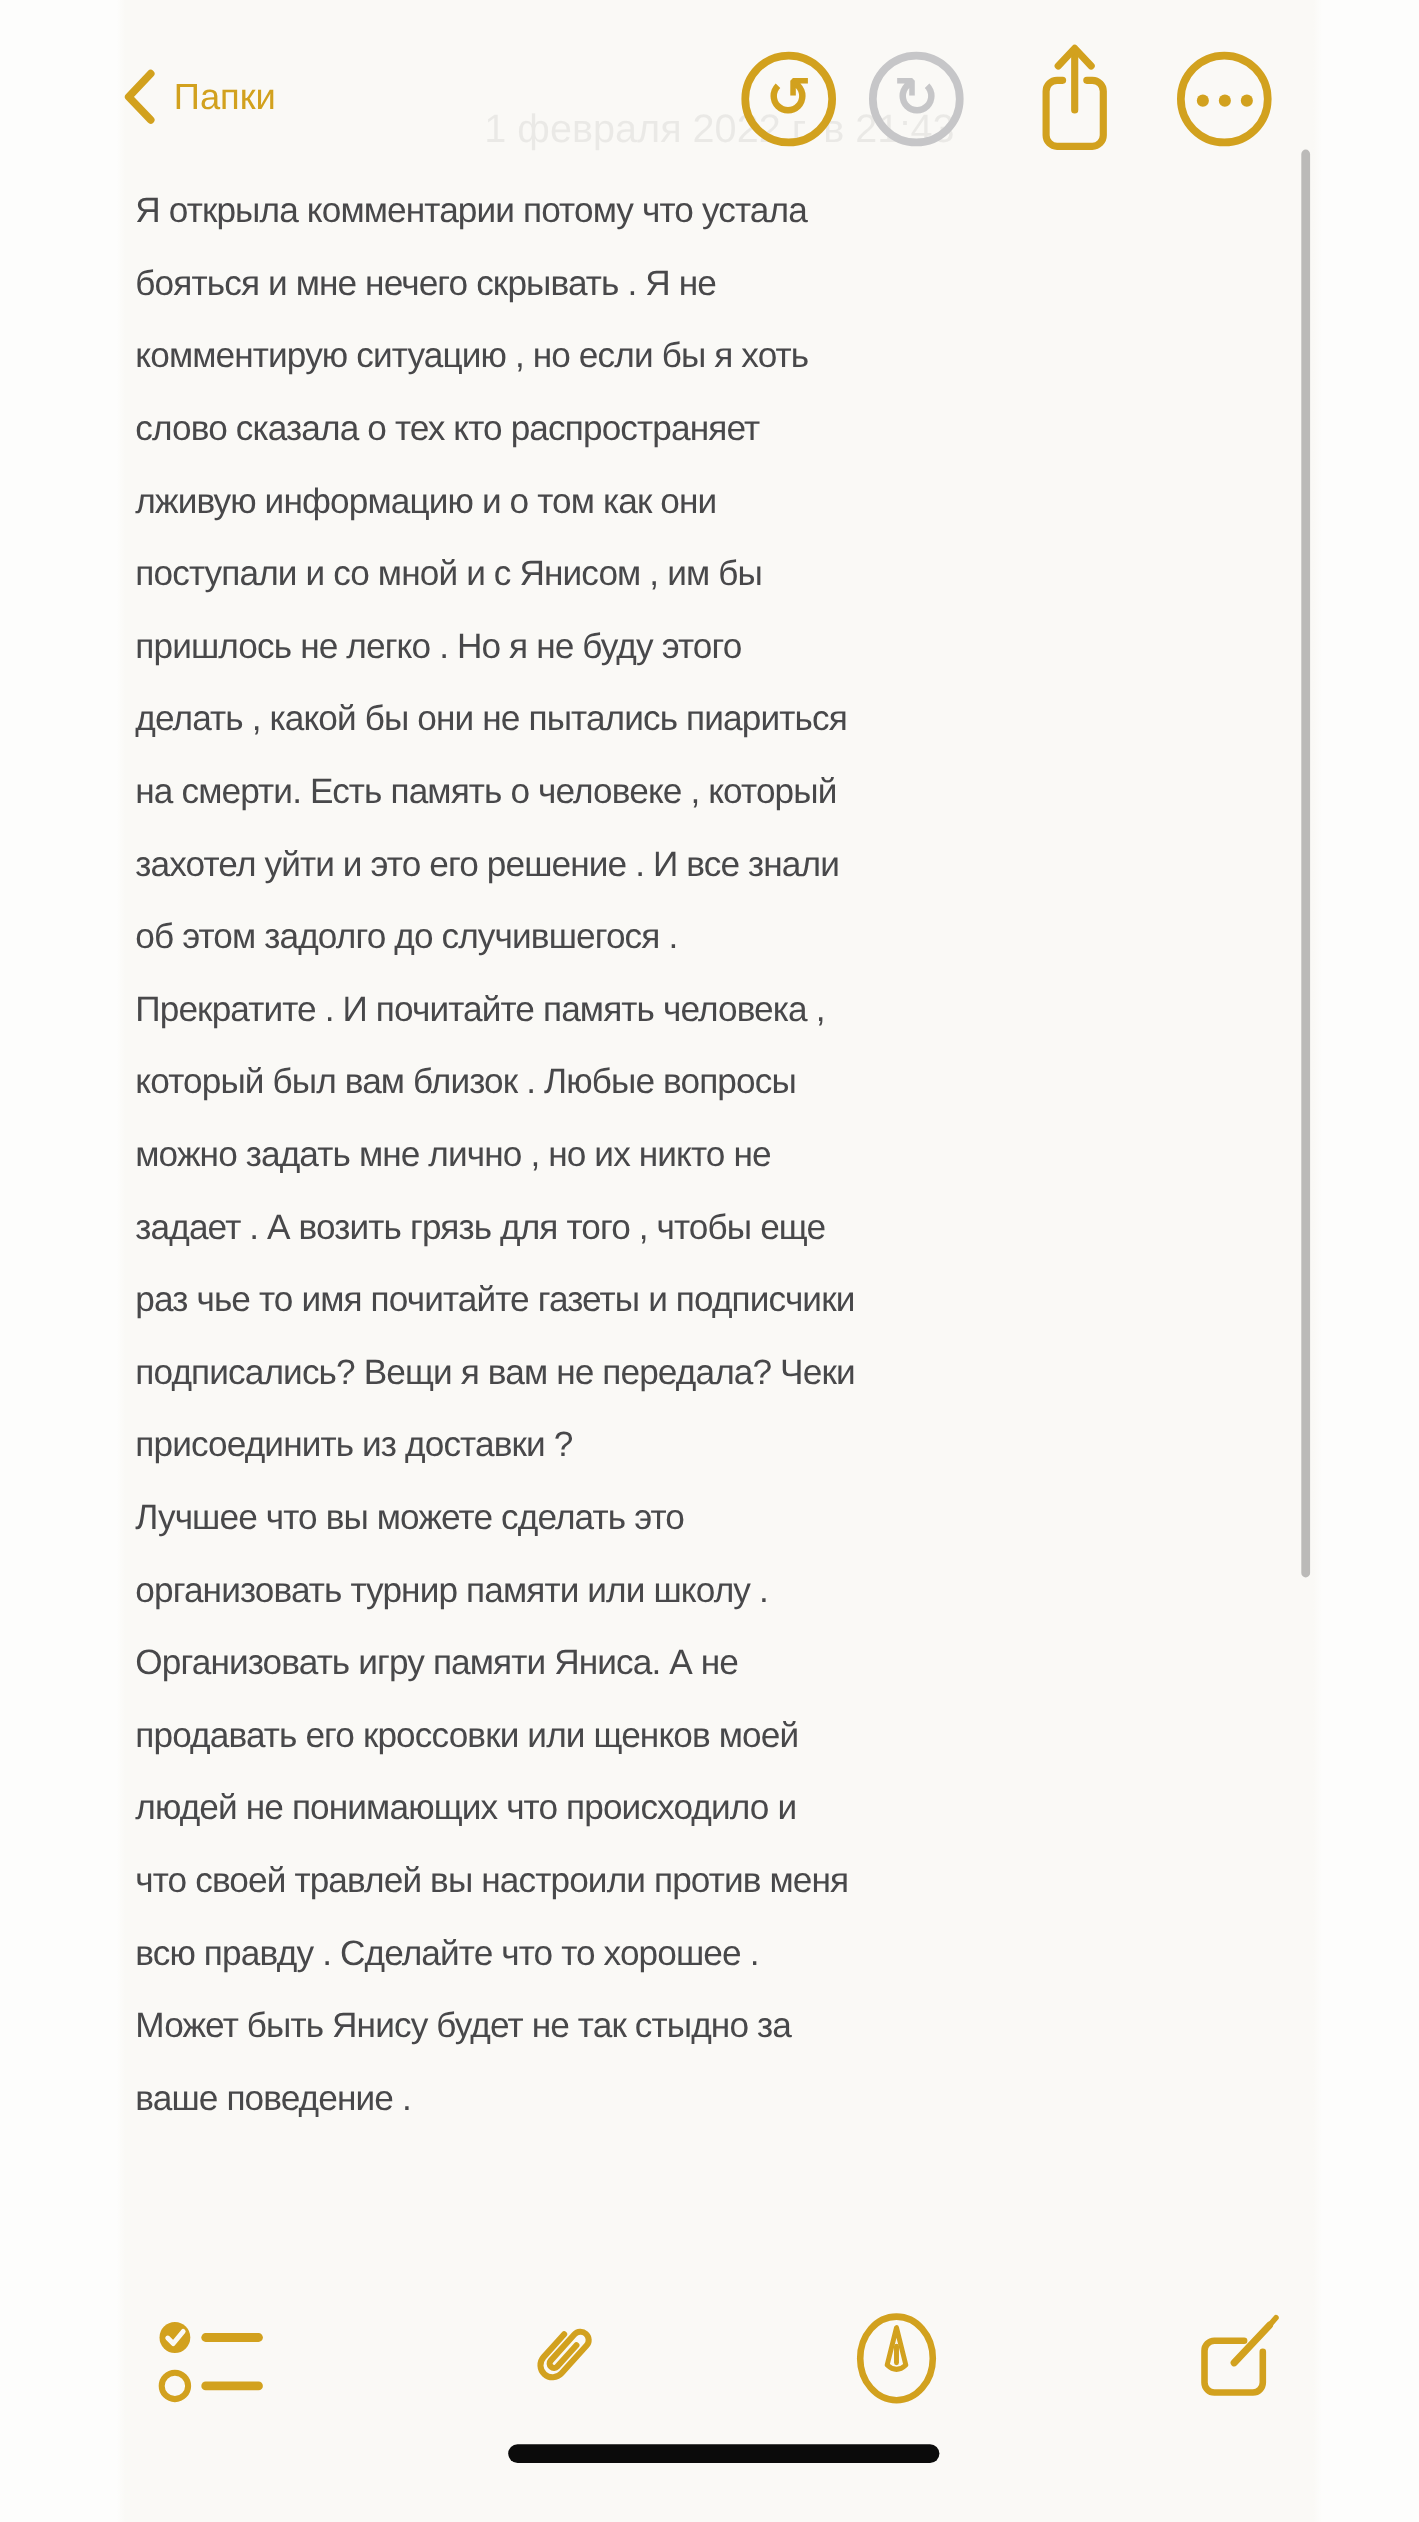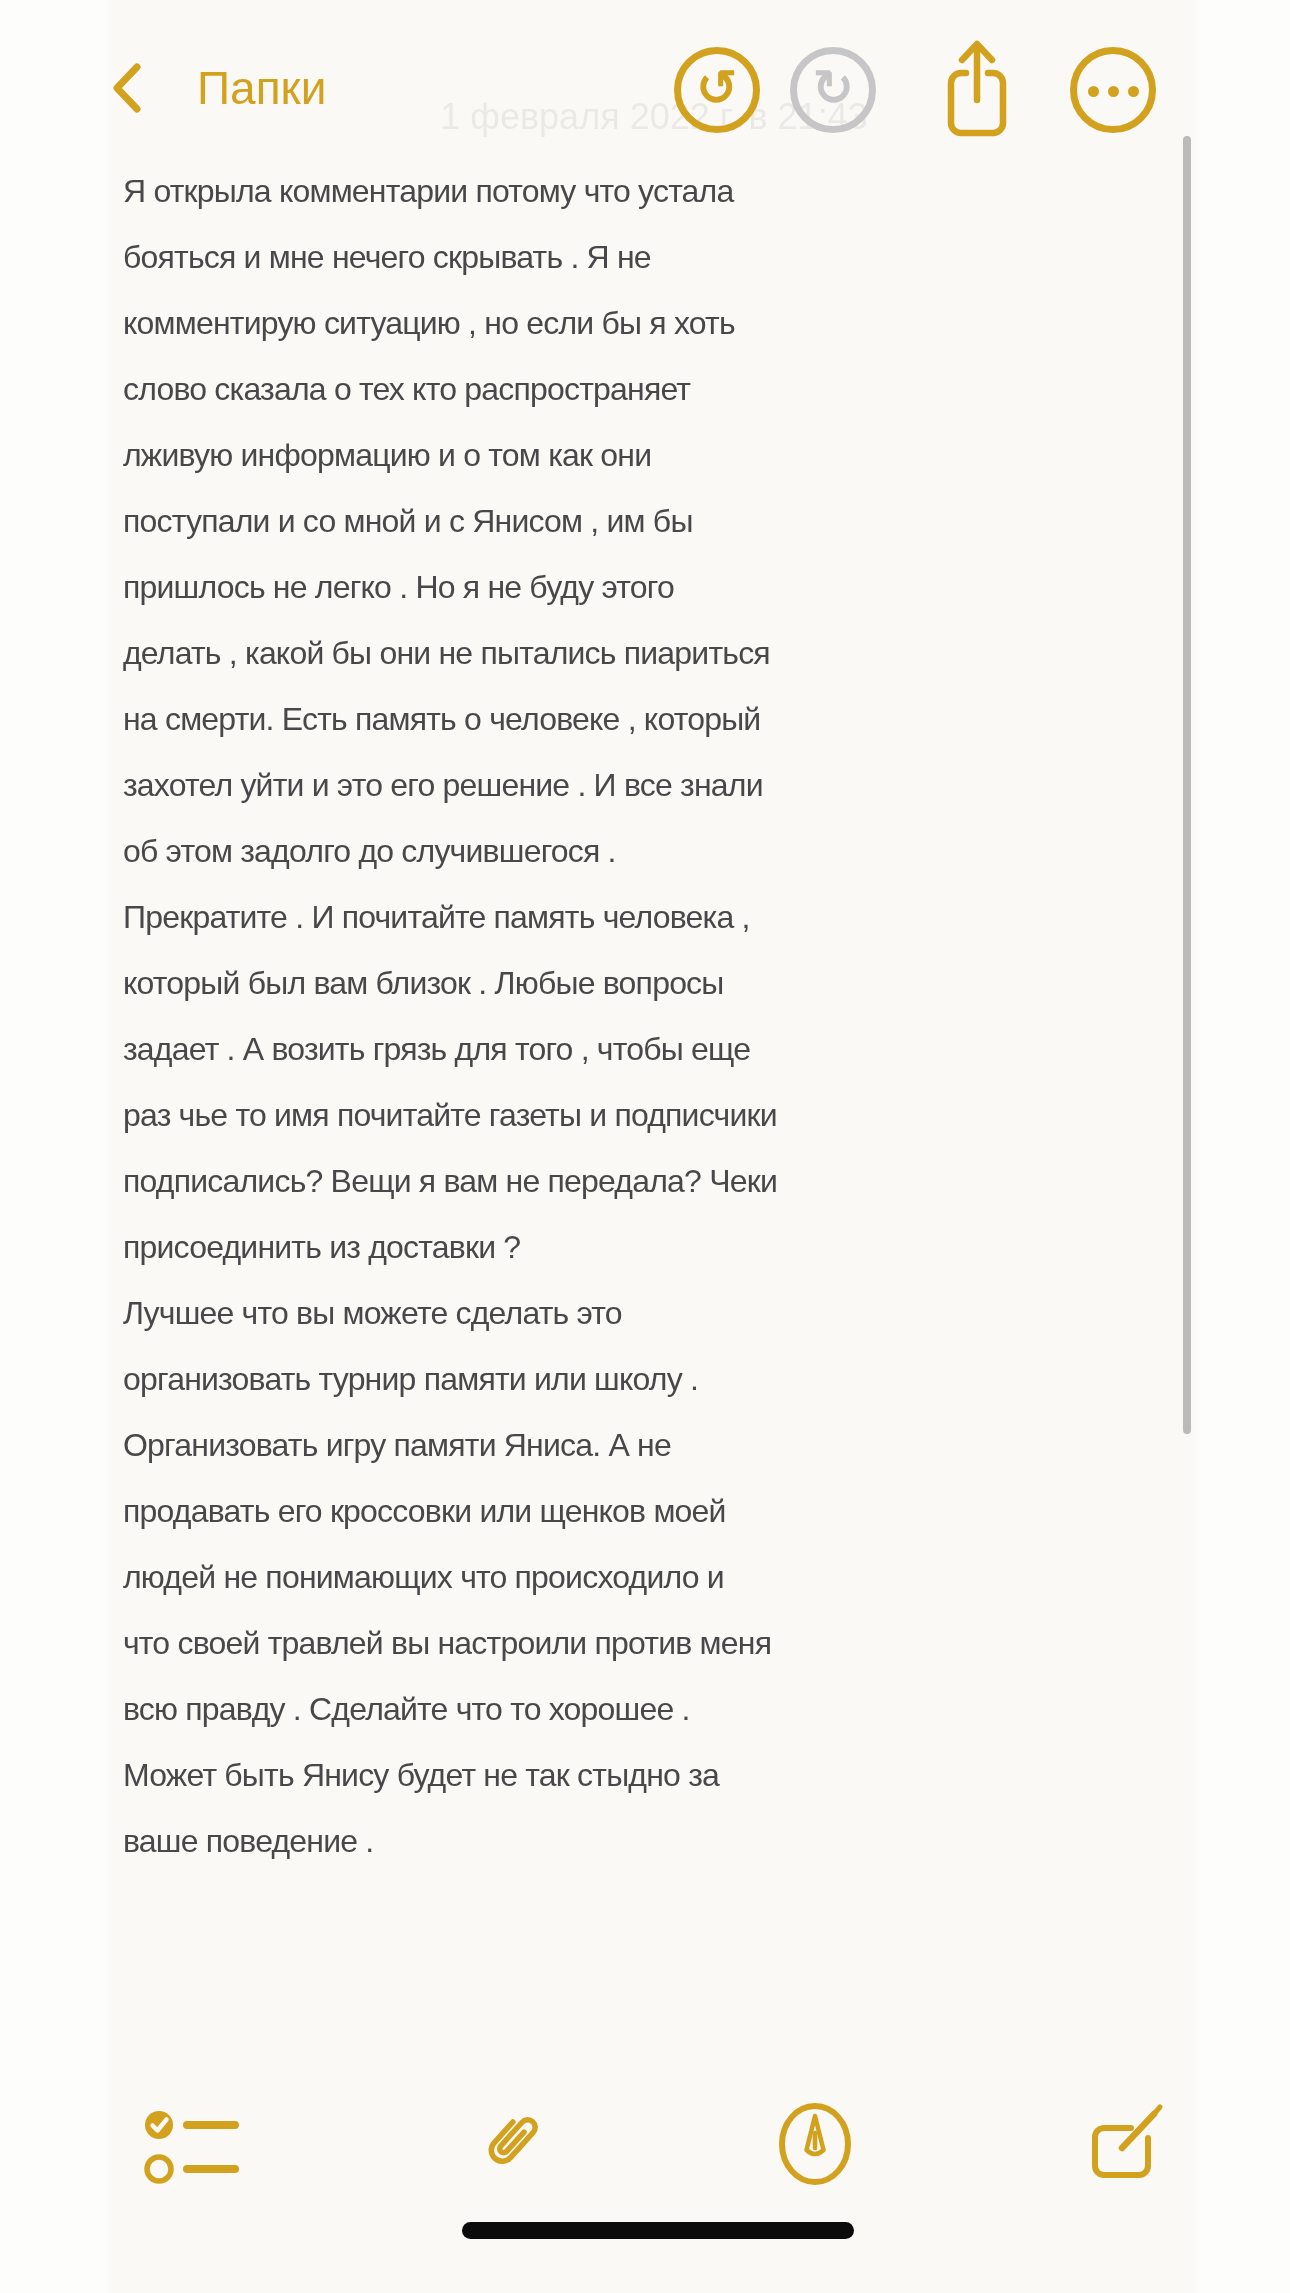--- a/index.html
+++ b/index.html
@@ -7,21 +7,21 @@
     width:1290px;height:2293px;position:relative;overflow:hidden;
     background:linear-gradient(90deg,#FDFDFC 0,#FDFDFC 106px,#FAF9F6 114px,#FAF9F6 1194px,#FDFDFC 1202px,#FDFDFC 100%);
     font-family:"Liberation Sans",sans-serif;
     --accent:#D2A11E;
     --disabled:#C6C6C8;
     --text:#48484A;
   }
   .abs{position:absolute;}
   
   .nav-back{left:110px;top:56px;display:flex;align-items:center;gap:16px;cursor:pointer;z-index:3;}
-  .nav-back .label{color:var(--accent);font-size:46px;line-height:64px;margin-left:39px;}
+  .nav-back .label{color:var(--accent);font-size:33px;line-height:64px;}
   .circle-btn{width:86px;height:86px;border:7px solid var(--accent);border-radius:50%;
     box-sizing:border-box;display:flex;align-items:center;justify-content:center;z-index:3;background:transparent;}
   .circle-btn .glyph{font-family:"DejaVu Sans",sans-serif;font-size:50px;line-height:1;color:var(--accent);
     transform:translateY(-2px);font-weight:bold;}
   .circle-btn.disabled{border-color:var(--disabled);}
   .circle-btn.disabled .glyph{color:var(--disabled);}
   #undo-btn{left:674px;top:47px;}
   #redo-btn{left:790px;top:47px;}
   #share-btn{left:941px;top:36px;width:72px;height:104px;z-index:3;}
   #more-btn{left:1070px;top:47px;}
@@ -91,20 +91,21 @@
     <div class="note-line">слово сказала о тех кто распространяет</div>
     <div class="note-line">лживую информацию и о том как они</div>
     <div class="note-line">поступали и со мной и с Янисом , им бы</div>
     <div class="note-line">пришлось не легко . Но я не буду этого</div>
     <div class="note-line">делать , какой бы они не пытались  пиариться</div>
     <div class="note-line">на смерти. Есть память о человеке , который</div>
     <div class="note-line">захотел уйти и это его решение . И все знали</div>
     <div class="note-line">об этом задолго до случившегося .</div>
     <div class="note-line">Прекратите . И почитайте память человека ,</div>
     <div class="note-line">который был вам близок . Любые вопросы</div>
+    <div class="note-line">можно задать мне лично , но их никто не</div>
     <div class="note-line">задает . А возить грязь для того , чтобы еще</div>
     <div class="note-line">раз чье то имя почитайте газеты и подписчики</div>
     <div class="note-line">подписались? Вещи я вам не передала? Чеки</div>
     <div class="note-line">присоединить из доставки ?</div>
     <div class="note-line">Лучшее что вы можете сделать это</div>
     <div class="note-line">организовать турнир памяти или школу .</div>
     <div class="note-line">Организовать игру памяти Яниса. А не</div>
     <div class="note-line">продавать его кроссовки или щенков моей</div>
     <div class="note-line">людей не понимающих что происходило и</div>
     <div class="note-line">что своей травлей вы настроили против меня</div>

